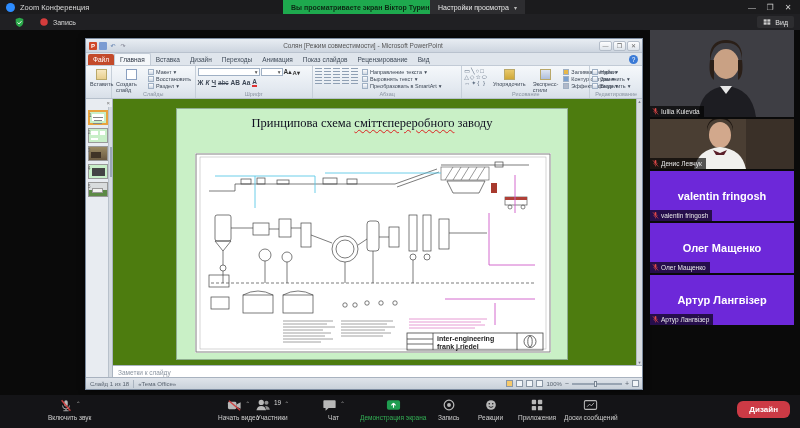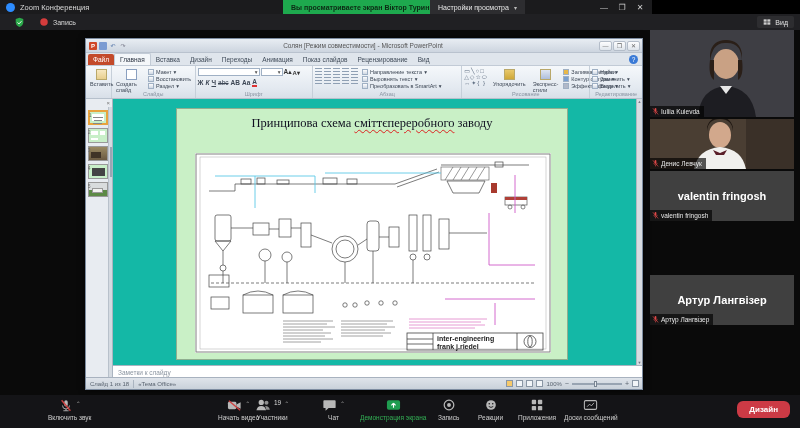--- a/index.html
+++ b/index.html
@@ -1,20 +1,20 @@
 <!DOCTYPE html>
 <html><head>
 <meta charset="utf-8">
 <style>
   * { box-sizing: border-box; margin: 0; padding: 0; }
   html,body { width:800px; height:428px; overflow:hidden; background:#000;
     font-family:"Liberation Sans", sans-serif; }
 
   
-  #zoom-titlebar { position:absolute; left:0; top:0; width:652px; height:14px;
+  #zoom-titlebar { position:absolute; left:0; top:0; width:800px; height:14px;
     background:#1b1b1d; display:flex; align-items:center; }
   .zt-appicon { width:9px; height:9px; border-radius:50%; background:#2d8cff; margin:0 5px 0 6px; }
   .zt-title { font-size:7.5px; color:#d9d9d9; }
   .share-banner { position:absolute; left:283px; top:0; height:14px; background:#1ea94e;
     color:#0c2a14; font-size:7px; display:flex; align-items:center; padding:0 8px; font-weight:bold; }
   .view-settings { position:absolute; left:430px; top:0; height:14px; background:#2d2d30;
     color:#e8e8e8; font-size:7px; display:flex; align-items:center; padding:0 8px; gap:5px; }
   .vs-caret { font-size:6px; color:#bbb; }
   .win-ctrls { position:absolute; right:4px; top:0; height:14px; display:flex; gap:2px; }
   .win-ctrls span { width:16px; height:14px; color:#cfcfcf; font-size:8px; display:flex;
@@ -82,21 +82,21 @@
   .thumb-num { position:absolute; left:-1px; top:1px; font-size:4.5px; color:#666; }
   .t-photo1 { background:linear-gradient(#9a8a62,#6a5a42); }
   .t-photo1 .blob { position:absolute; left:2px; bottom:2px; width:10px; height:6px; background:#3f3326; }
   .t-dark .inner { background:#444; left:3px; top:3px; }
   .t-photo2 { background:linear-gradient(#d9dcdd 0 55%, #5d8a46 55%); }
   .t-photo2 .bld { position:absolute; left:3px; top:5px; width:11px; height:5px; background:#f2f2f0; border:0.5px solid #999; }
   #thumb-scroll { position:absolute; right:0; top:8px; bottom:0; width:4px; background:#d4dae1; border-left:1px solid #b8c1cb; }
   #thumb-scroll .knob { margin:40px auto 0; width:2px; height:30px; background:#9aa6b4; }
 
   #edit-col { flex:1; display:flex; flex-direction:column; position:relative; }
-  #editor { flex:1; position:relative; background:#14b8a6; overflow:hidden; }
+  #editor { flex:1; position:relative; background:#4d7c0f; overflow:hidden; }
   #slide { position:absolute; left:63px; top:9px; width:392px; height:252px; background:#c9f0c6;
     border:1px solid #8fae8f; }
   #slide-title { margin-top:7px; text-align:center; font-family:"Liberation Serif", serif;
     font-size:12.5px; color:#101020; }
   #slide-title .missp { text-decoration: underline wavy #d22; text-decoration-thickness:1px; text-underline-offset:2px; }
   #diagram { position:absolute; left:18px; top:44px; width:356px; height:200px; background:#fff; }
   #ed-scroll { position:absolute; right:0; top:0; bottom:0; width:6px; background:#d8dce1; border-left:1px solid #b0b8c0;
     display:flex; flex-direction:column; justify-content:space-between; align-items:center; font-size:4px; color:#778; }
 
   #notes { height:14px; background:#fff; border-top:1px solid #aab4c0; display:flex; align-items:center;
@@ -107,21 +107,21 @@
     font-size:6px; color:#5a6470; }
   .st-sep { width:1px; height:8px; background:#aab4c0; margin:0 4px; }
   #status-right { margin-left:auto; display:flex; align-items:center; gap:3px; margin-right:3px; }
   .vico { width:7px; height:7px; border:1px solid #8a96a4; background:#f2f5f8; }
   .vico.on { background:#f6c96a; }
   #zoom-slider { width:50px; height:2px; background:#98a4b2; position:relative; }
   #zoom-slider .zknob { position:absolute; left:22px; top:-2px; width:3px; height:6px; background:#e8ecf0; border:1px solid #7a8694; }
   .zpm { font-size:7px; color:#5a6470; line-height:6px; }
 
   
-  .ptile { position:absolute; left:650px; width:144px; background:#404040; overflow:hidden; }
+  .ptile { position:absolute; left:650px; width:144px; background:#6d28d9; overflow:hidden; }
   .ptile .label { position:absolute; left:0; bottom:0; background:rgba(0,0,0,.65); color:#e8e8e8;
     font-size:6.5px; padding:1px 4px 1px 2px; display:flex; align-items:center; gap:2px; }
   .bigname { width:100%; height:100%; display:flex; align-items:center; justify-content:center;
     color:#fff; font-weight:bold; font-size:11px; }
 
   
   #zoom-toolbar { position:absolute; left:0; top:395px; width:800px; height:33px; background:#141417; }
   .zb { position:absolute; top:3px; display:flex; flex-direction:column; align-items:center; gap:1px; }
   .zb .ic-row { display:flex; align-items:flex-start; gap:3px; height:15px; }
   .zb .lbl { font-size:6.5px; color:#cfcfcf; white-space:nowrap; }
@@ -568,20 +568,32 @@
       <svg width="7" height="9" viewBox="0 0 12 14">
         <rect x="4.5" y="1" width="3" height="6" rx="1.5" fill="#e04848"></rect>
         <path d="M3 6a3 3 0 0 0 6 0" stroke="#e04848" stroke-width="1" fill="none"></path>
         <line x1="6" y1="9.5" x2="6" y2="12" stroke="#e04848" stroke-width="1"></line>
         <line x1="1.5" y1="1.5" x2="10.5" y2="12" stroke="#e04848" stroke-width="1.2"></line>
       </svg>
       <span>valentin fringosh</span>
     </div>
   </div>
 
+  <div class="ptile" style="top:193px;height:50px">
+    <div class="bigname">Олег Мащенко</div>
+    <div class="label">
+      <svg width="7" height="9" viewBox="0 0 12 14">
+        <rect x="4.5" y="1" width="3" height="6" rx="1.5" fill="#e04848"></rect>
+        <path d="M3 6a3 3 0 0 0 6 0" stroke="#e04848" stroke-width="1" fill="none"></path>
+        <line x1="6" y1="9.5" x2="6" y2="12" stroke="#e04848" stroke-width="1"></line>
+        <line x1="1.5" y1="1.5" x2="10.5" y2="12" stroke="#e04848" stroke-width="1.2"></line>
+      </svg>
+      <span>Олег Мащенко</span>
+    </div>
+  </div>
 
   <div class="ptile" style="top:245px;height:50px">
     <div class="bigname">Артур Лангвізер</div>
     <div class="label">
       <svg width="7" height="9" viewBox="0 0 12 14">
         <rect x="4.5" y="1" width="3" height="6" rx="1.5" fill="#e04848"></rect>
         <path d="M3 6a3 3 0 0 0 6 0" stroke="#e04848" stroke-width="1" fill="none"></path>
         <line x1="6" y1="9.5" x2="6" y2="12" stroke="#e04848" stroke-width="1"></line>
         <line x1="1.5" y1="1.5" x2="10.5" y2="12" stroke="#e04848" stroke-width="1.2"></line>
       </svg>

